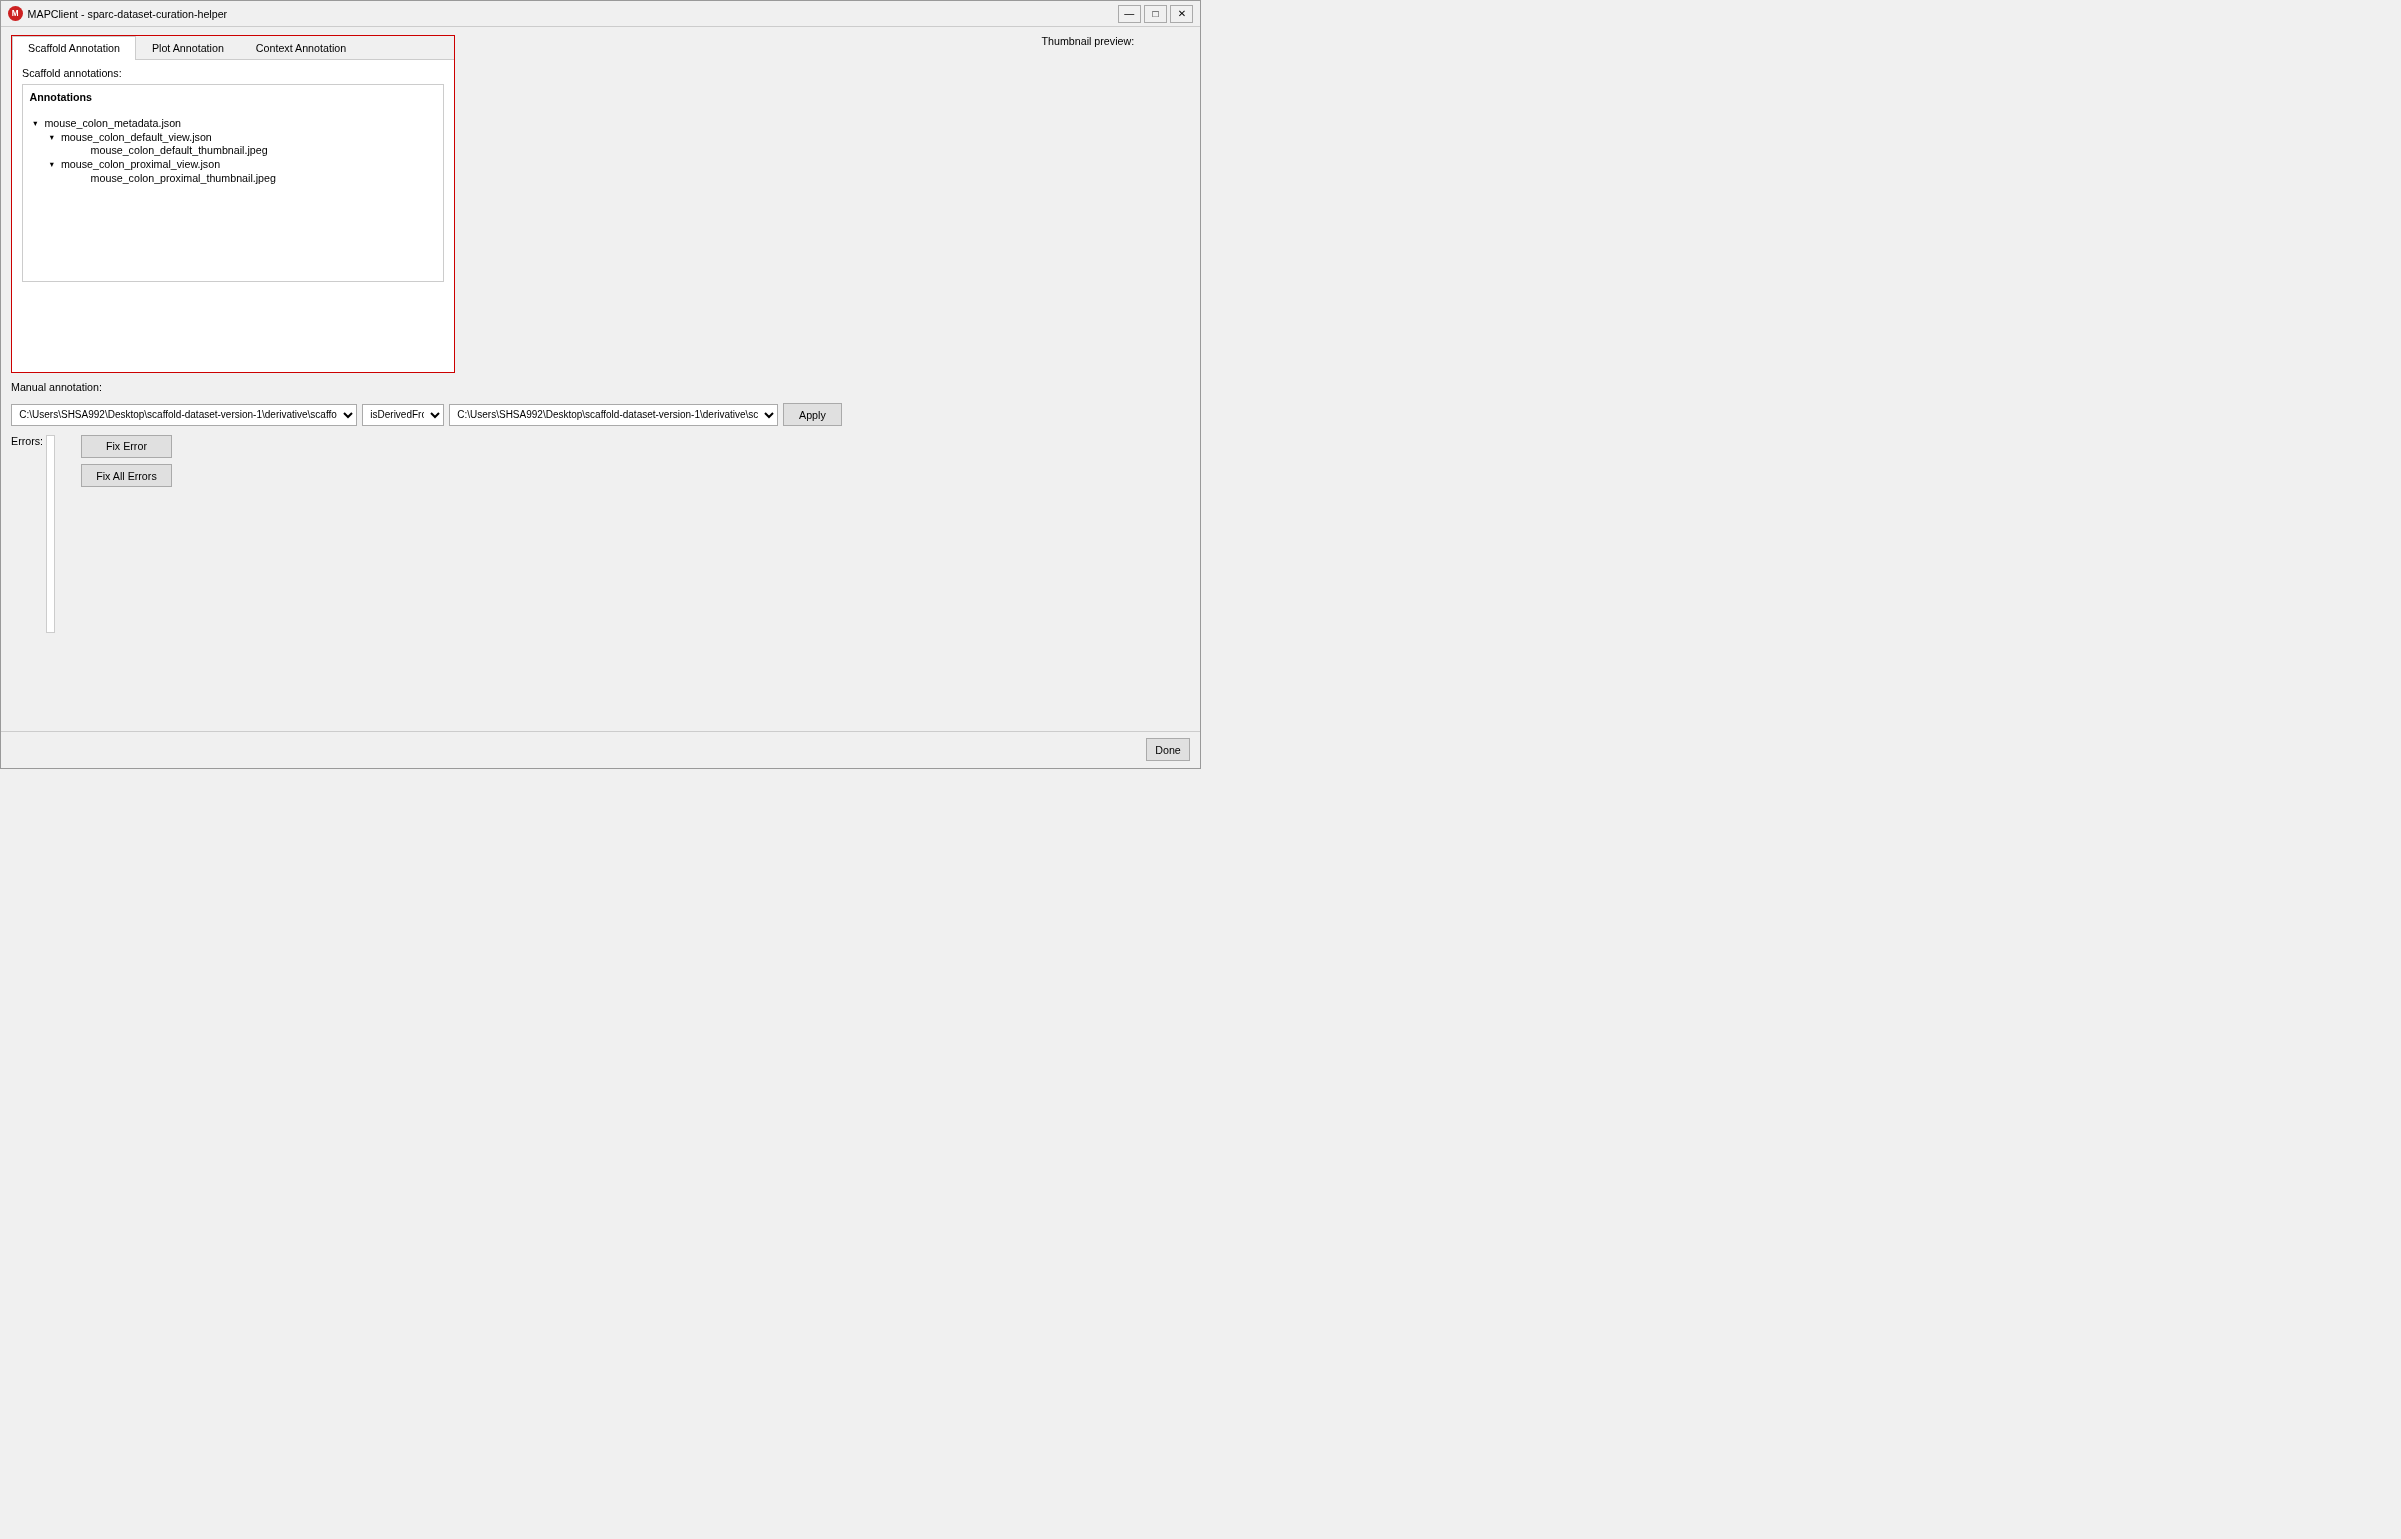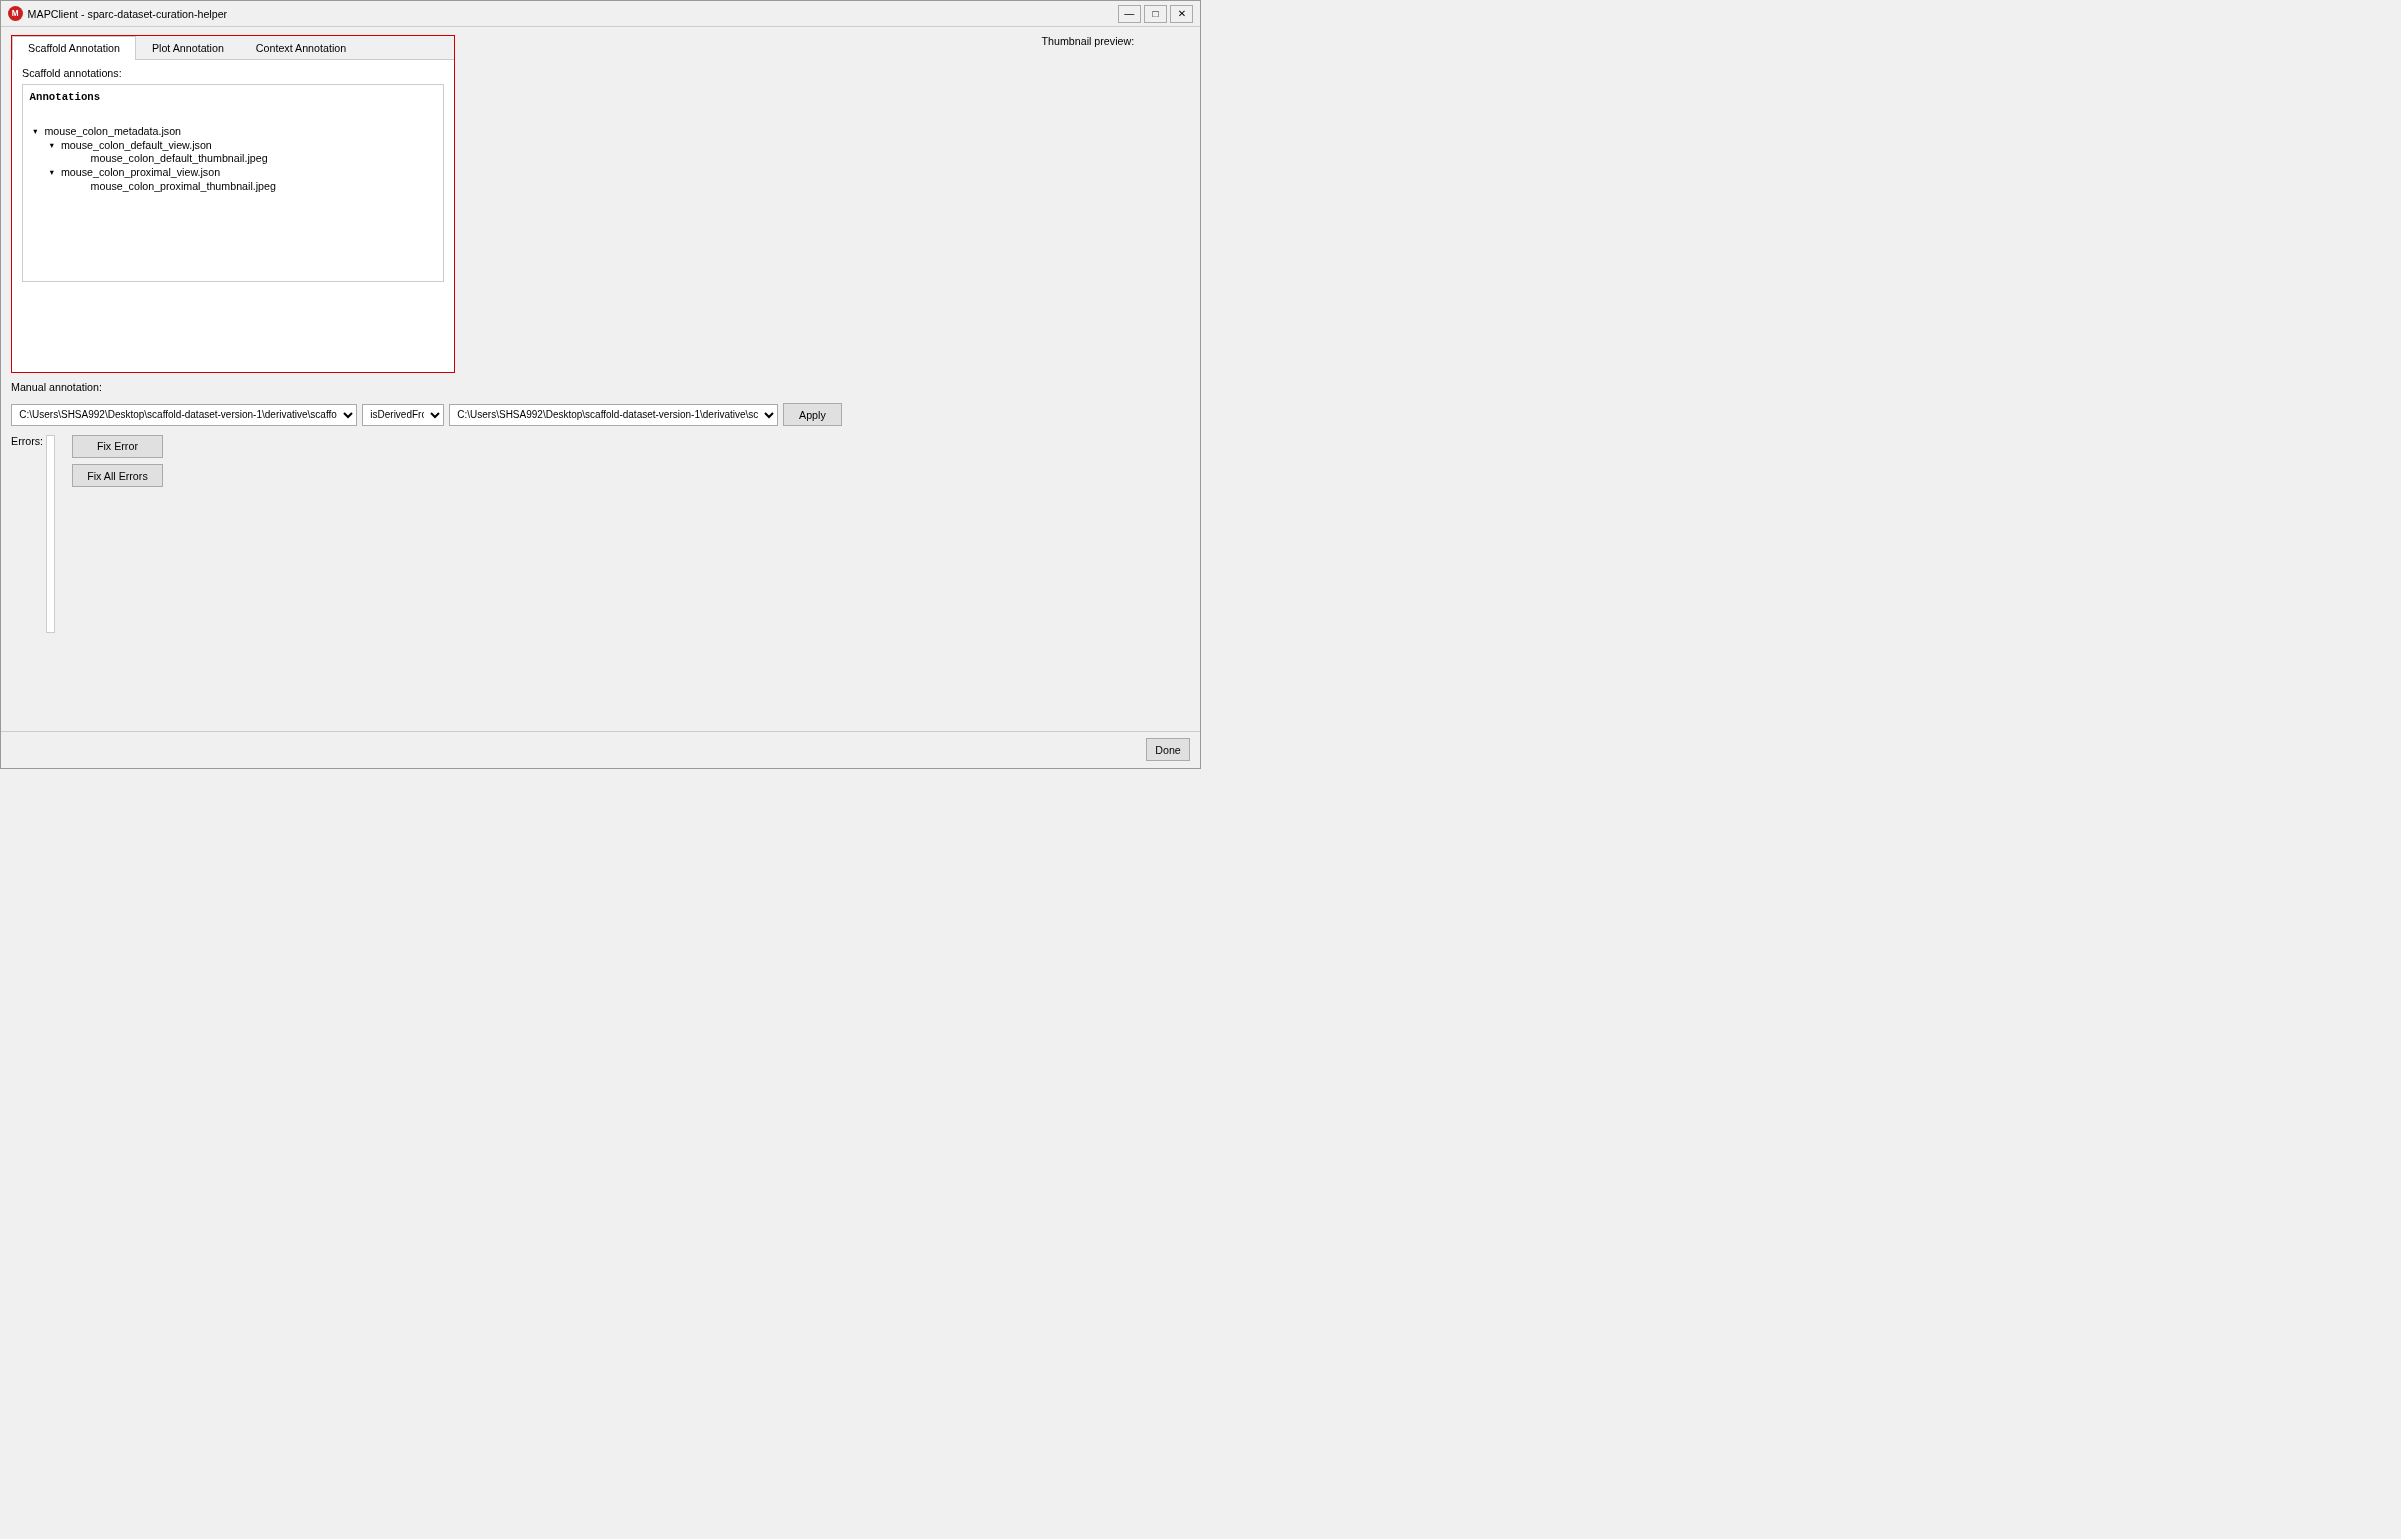--- a/index.html
+++ b/index.html
@@ -121,22 +121,21 @@
     }
     .annotations-tree {
       border: 0.8px solid #ccc;
       background: #fff;
       padding: 6.6px;
       min-height: 198px;
       font-size: 10.7px;
     }
     .tree-root-label {
       font-weight: 600;
-      margin-bottom: 21px;
-      font-family: Liberation Mono, monospace;
+      margin-bottom: 13px;
     }
     .tree-node {
       display: flex;
       align-items: flex-start;
       flex-direction: column;
     }
     .tree-row {
       display: flex;
       align-items: center;
       gap: 3.3px;
@@ -232,21 +231,21 @@
       width: 44px;
       height: 23px;
       background: #e0e0e0;
       border: 0.8px solid #aaa;
       cursor: pointer;
       font-size: 10.7px;
     }
     .errors-row {
       display: flex;
       align-items: flex-start;
-      gap: 17px;
+      gap: 26px;
     }
     .thumbnail-label {
       font-size: 10.7px;
       color: #000;
       margin-left: 16.5px;
     }
   </style>
 </head>
 <body>
 

